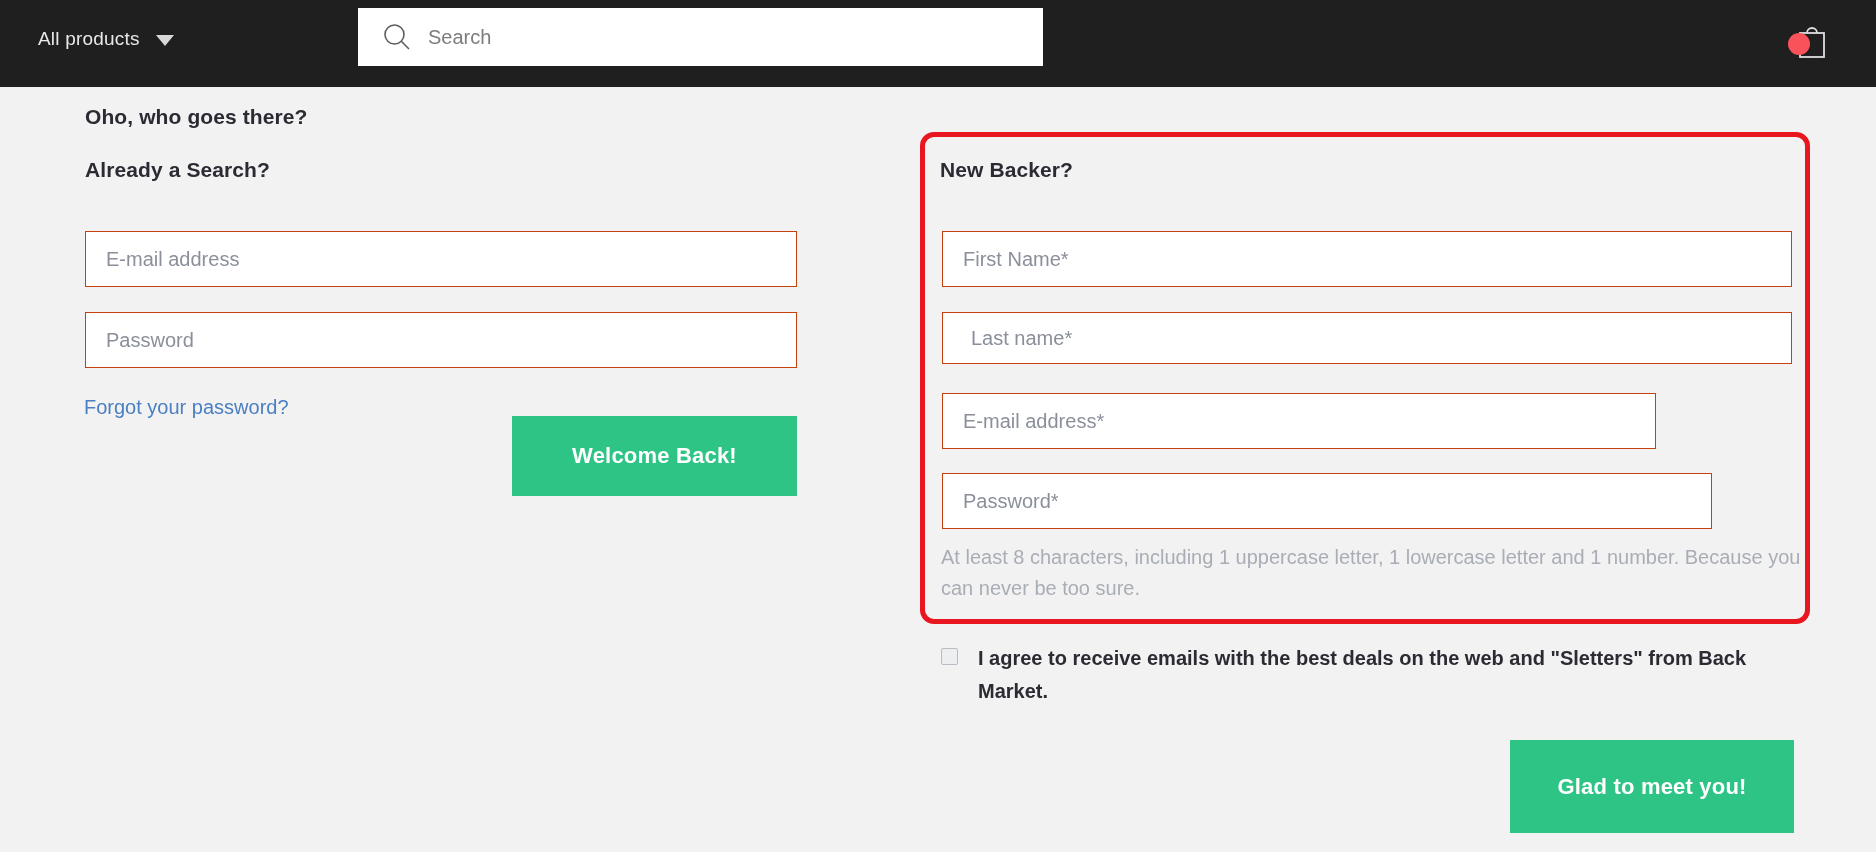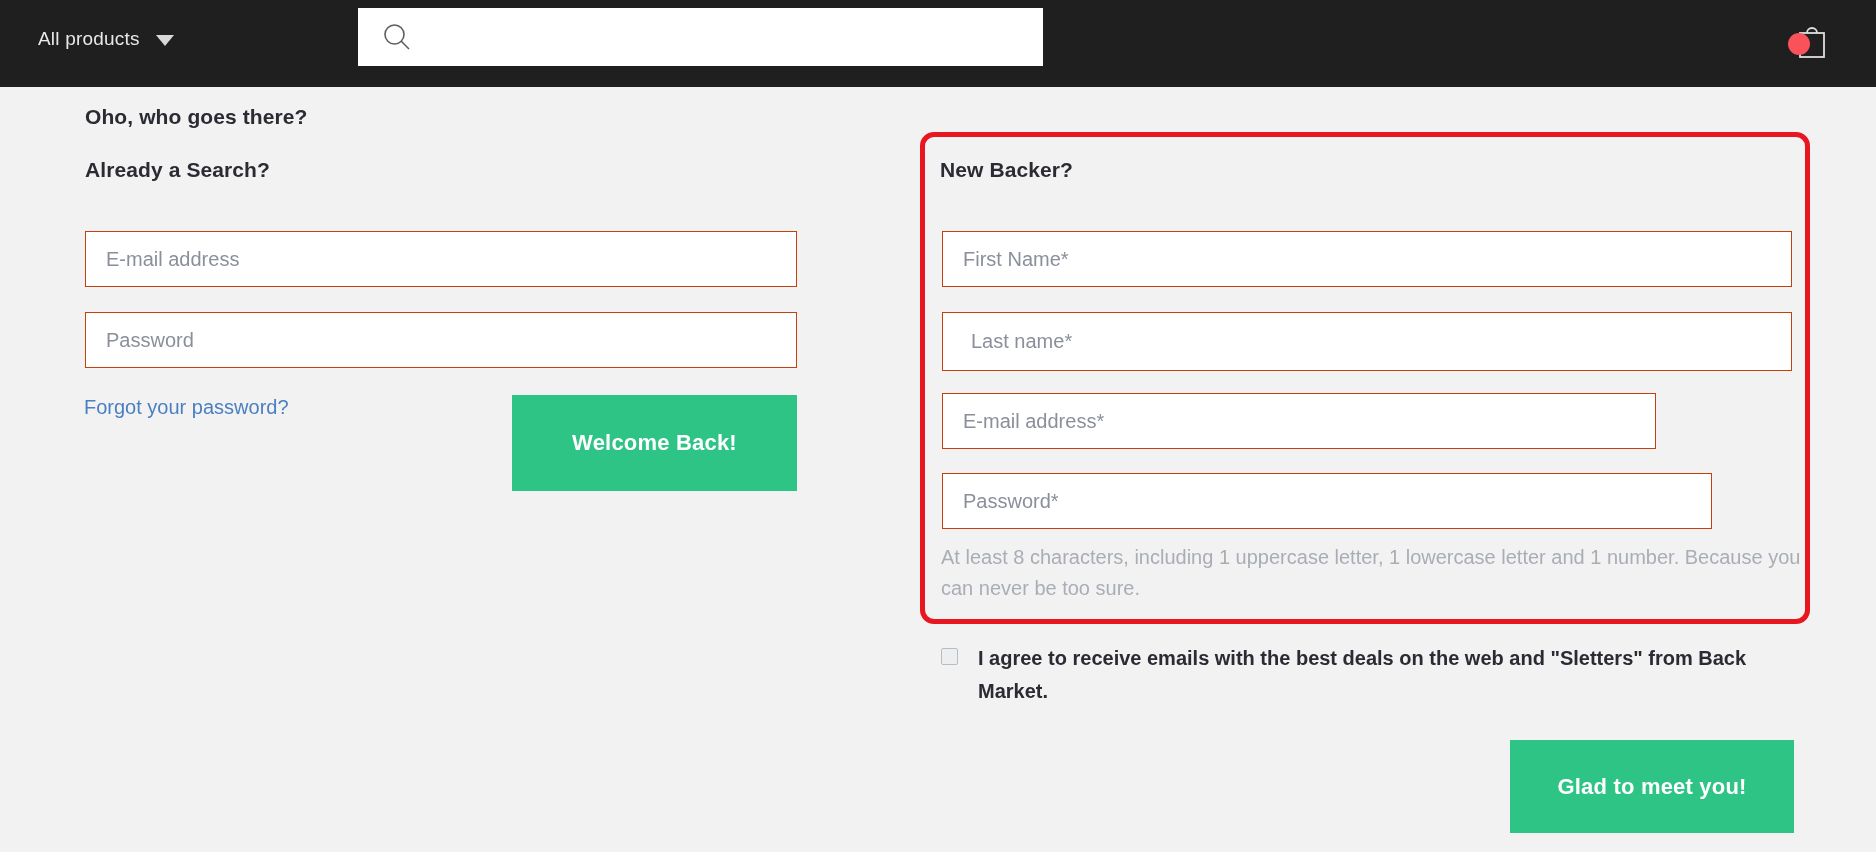--- a/index.html
+++ b/index.html
@@ -163,23 +163,23 @@
     left: 84px;
     top: 396px;
     color: #4a7fc1;
     font-size: 20px;
     text-decoration: none;
     cursor: pointer;
   }
   .login-btn {
     position: absolute;
     left: 512px;
-    top: 395px;
+    top: 416px;
     width: 285px;
-    height: 96px;
+    height: 80px;
   }
 
   
   .annotation-box {
     position: absolute;
     left: 920px;
     top: 132px;
     width: 890px;
     height: 492px;
     border: 5px solid #e8161f;
@@ -197,21 +197,21 @@
     left: 942px;
     top: 231px;
     width: 850px;
     height: 56px;
   }
   .signup-last {
     position: absolute;
     left: 942px;
     top: 312px;
     width: 850px;
-    height: 59px;
+    height: 52px;
     padding-left: 28px;
   }
   .signup-email {
     position: absolute;
     left: 942px;
     top: 393px;
     width: 714px;
     height: 56px;
   }
   .signup-password {
@@ -275,20 +275,21 @@
   <div class="all-products">
     <span class="all-products-label">All products</span>
     <span class="caret"></span>
   </div>
 
   <div class="search-wrap">
     <svg class="search-icon" width="30" height="30" viewBox="0 0 30 30">
       <circle cx="12.5" cy="12.5" r="9.5" fill="none" stroke="#5d5d5d" stroke-width="1.6"></circle>
       <line x1="19.3" y1="19.3" x2="27" y2="27" stroke="#5d5d5d" stroke-width="1.6"></line>
     </svg>
+    <input class="search-input" type="text" placeholder="Search" style="">
   </div>
 
   <div class="cart">
     <svg width="46" height="46" viewBox="0 0 46 46">
       <rect x="8" y="14" width="24" height="24" fill="none" stroke="#dedede" stroke-width="1.8"></rect>
       <path d="M15 14 a5 5 0 0 1 10 0" fill="none" stroke="#dedede" stroke-width="1.8"></path>
     </svg>
     <span class="cart-badge"></span>
   </div>
 

